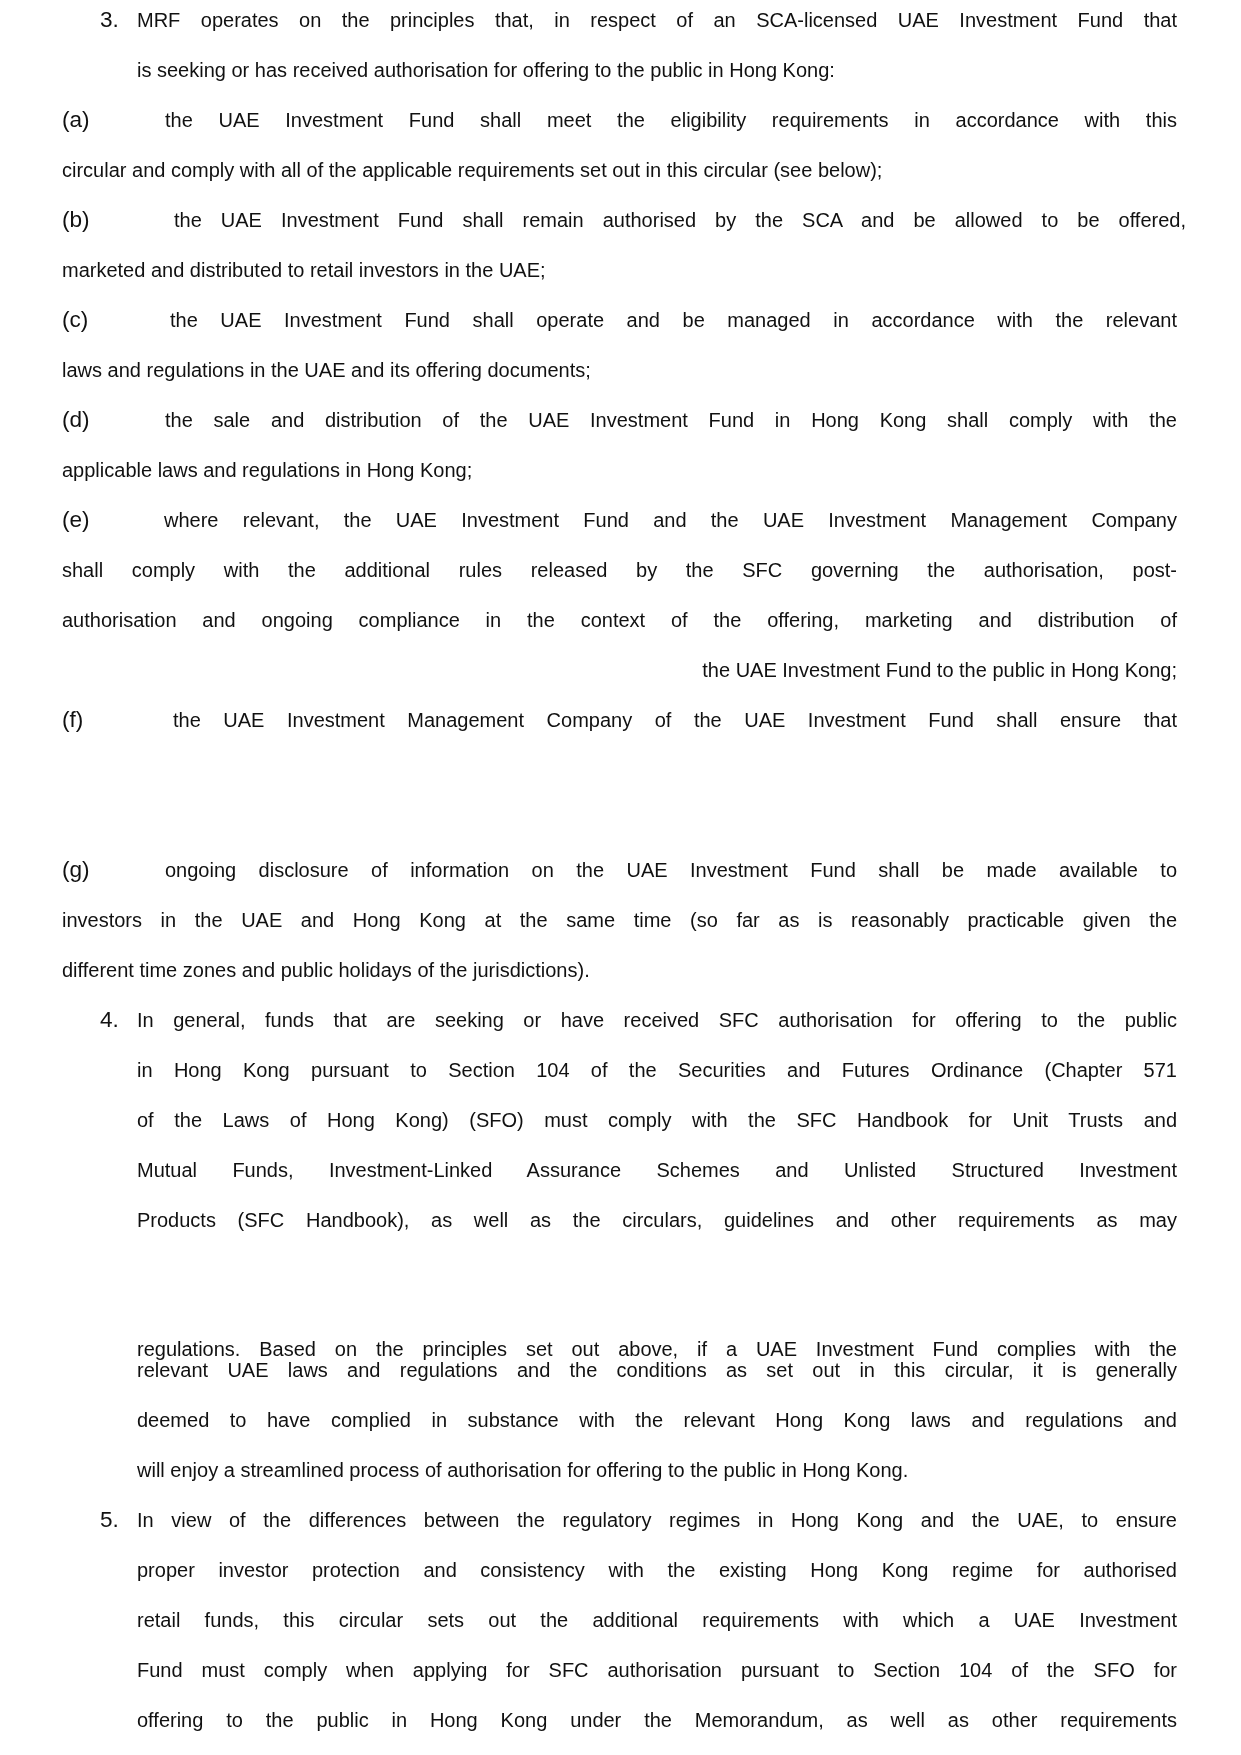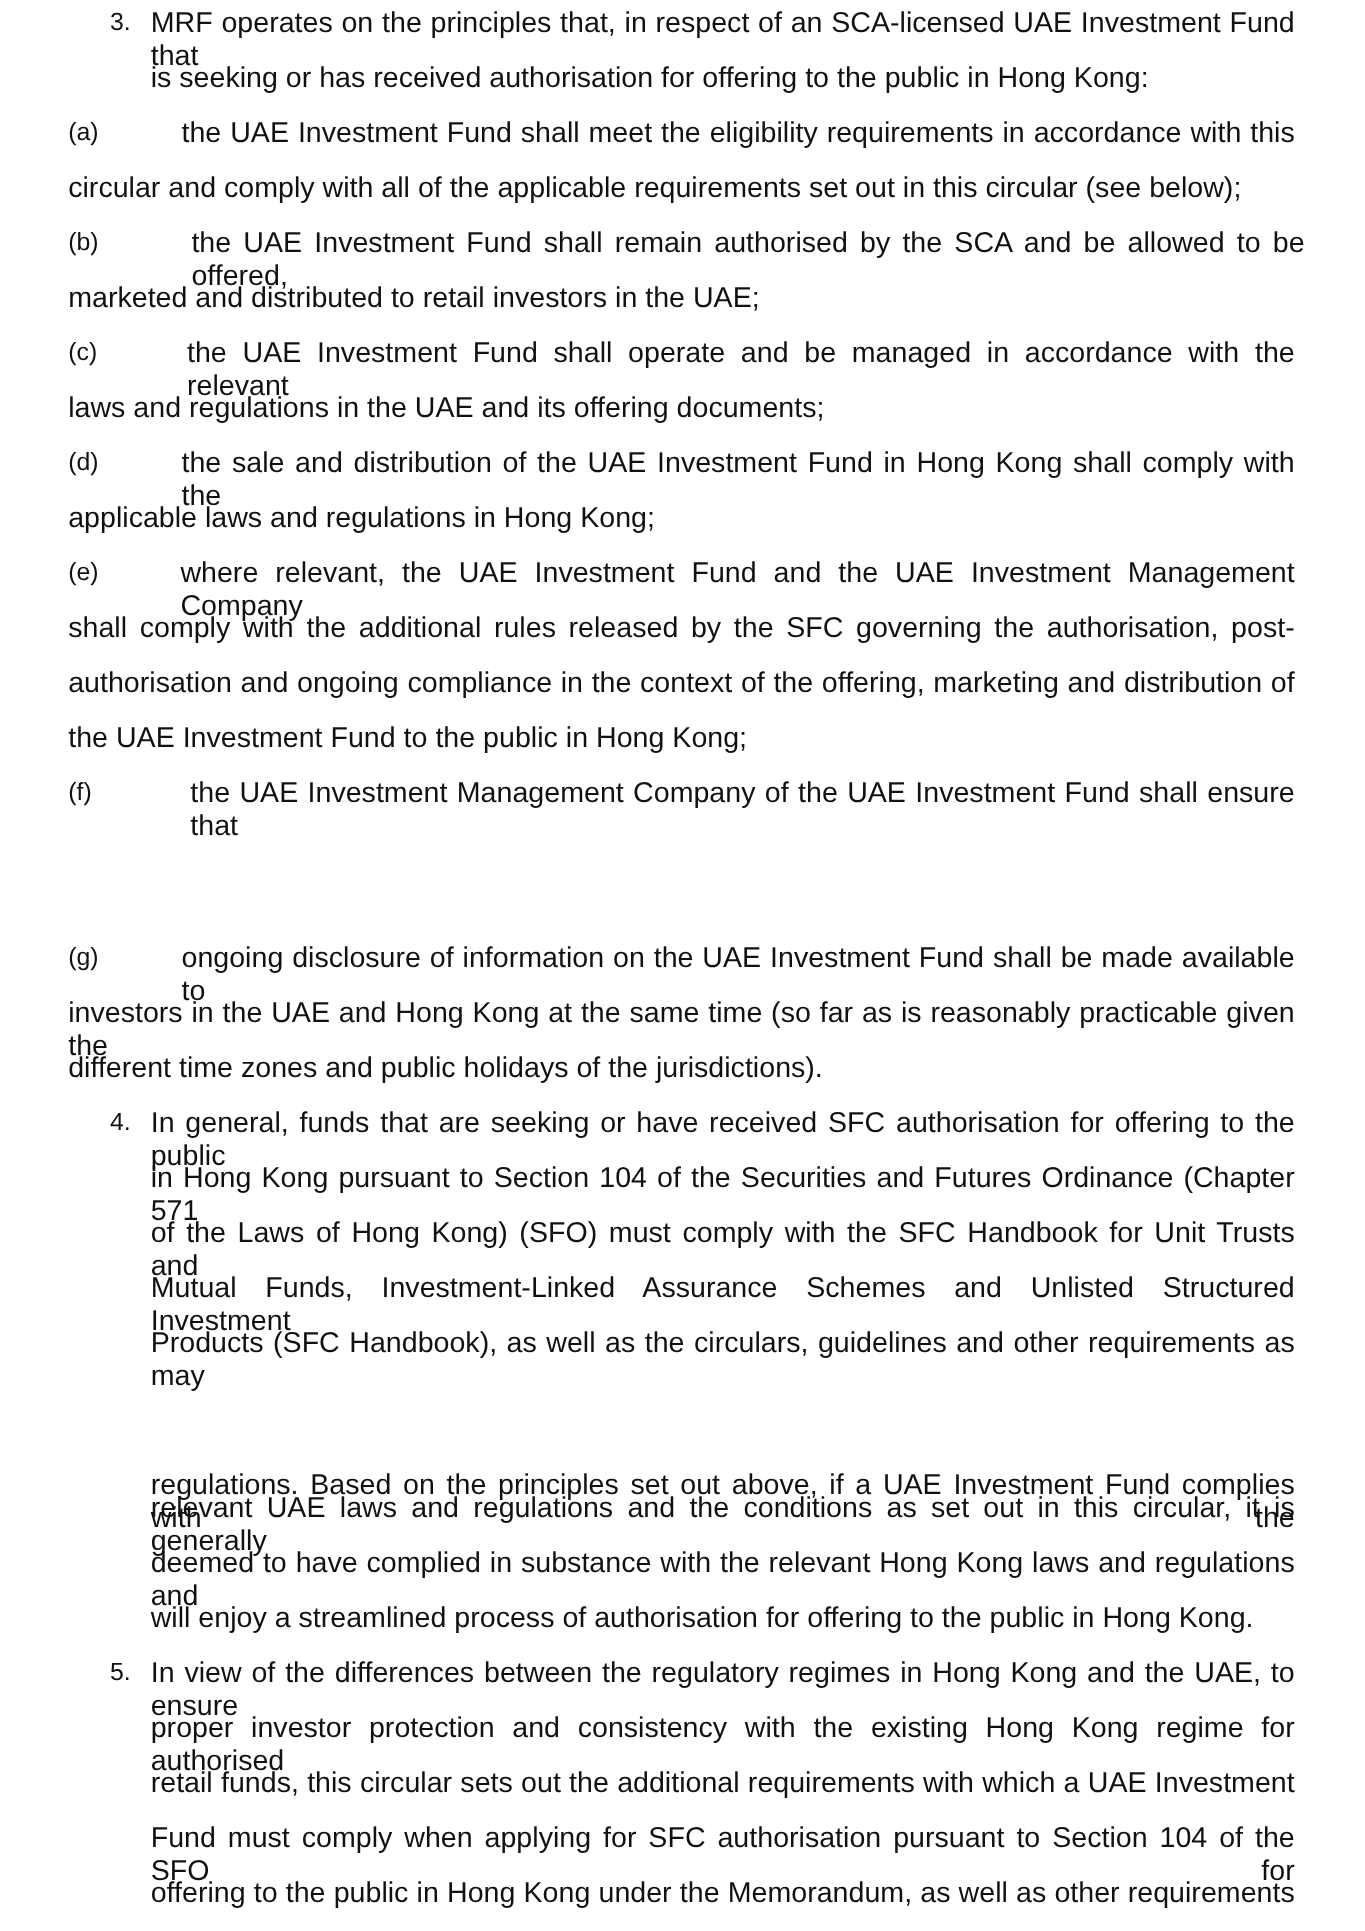--- a/index.html
+++ b/index.html
@@ -19,21 +19,21 @@
     position: absolute;
     left: 0;
     top: 0;
     width: 1241px;
     height: 1755px;
   }
   .line {
     position: absolute;
     height: 50px;
     line-height: 30px;
-    font-size: 26px;
+    font-size: 20px;
     white-space: nowrap;
     overflow: visible;
   }
   .just {
     text-align: justify;
     text-align-last: justify;
     white-space: normal;
   }
   .left { text-align: left; }
   .num {
@@ -71,21 +71,21 @@
   <div class="line left" style="top:355px; left:62px; width:1115px;">laws and regulations in the UAE and its offering documents;</div>
 
   <span class="label" style="top:405px;">(d)</span>
   <div class="line just" style="top:405px; left:165px; width:1012px;">the sale and distribution of the UAE Investment Fund in Hong Kong shall comply with the</div>
   <div class="line left" style="top:455px; left:62px; width:1115px;">applicable laws and regulations in Hong Kong;</div>
 
   <span class="label" style="top:505px;">(e)</span>
   <div class="line just" style="top:505px; left:164px; width:1013px;">where relevant, the UAE Investment Fund and the UAE Investment Management Company</div>
   <div class="line just" style="top:555px; left:62px; width:1115px;">shall comply with the additional rules released by the SFC governing the authorisation, post-</div>
   <div class="line just" style="top:605px; left:62px; width:1115px;">authorisation and ongoing compliance in the context of the offering, marketing and distribution of</div>
-  <div class="line left" style="top:655px; left:62px; width:1115px;">the UAE Investment Fund to the public in Hong Kong;</div>
+  <div class="line left" style="top:655px; left:62px; width:1115px;text-align:right;">the UAE Investment Fund to the public in Hong Kong;</div>
 
   <span class="label" style="top:705px;">(f)</span>
   <div class="line just" style="top:705px; left:173px; width:1004px;">the UAE Investment Management Company of the UAE Investment Fund shall ensure that</div>
 
   <span class="label" style="top:855px;">(g)</span>
   <div class="line just" style="top:855px; left:165px; width:1012px;">ongoing disclosure of information on the UAE Investment Fund shall be made available to</div>
   <div class="line just" style="top:905px; left:62px; width:1115px;">investors in the UAE and Hong Kong at the same time (so far as is reasonably practicable given the</div>
   <div class="line left" style="top:955px; left:62px; width:1115px;">different time zones and public holidays of the jurisdictions).</div>
 
   <span class="num" style="top:1005px;">4.</span>

